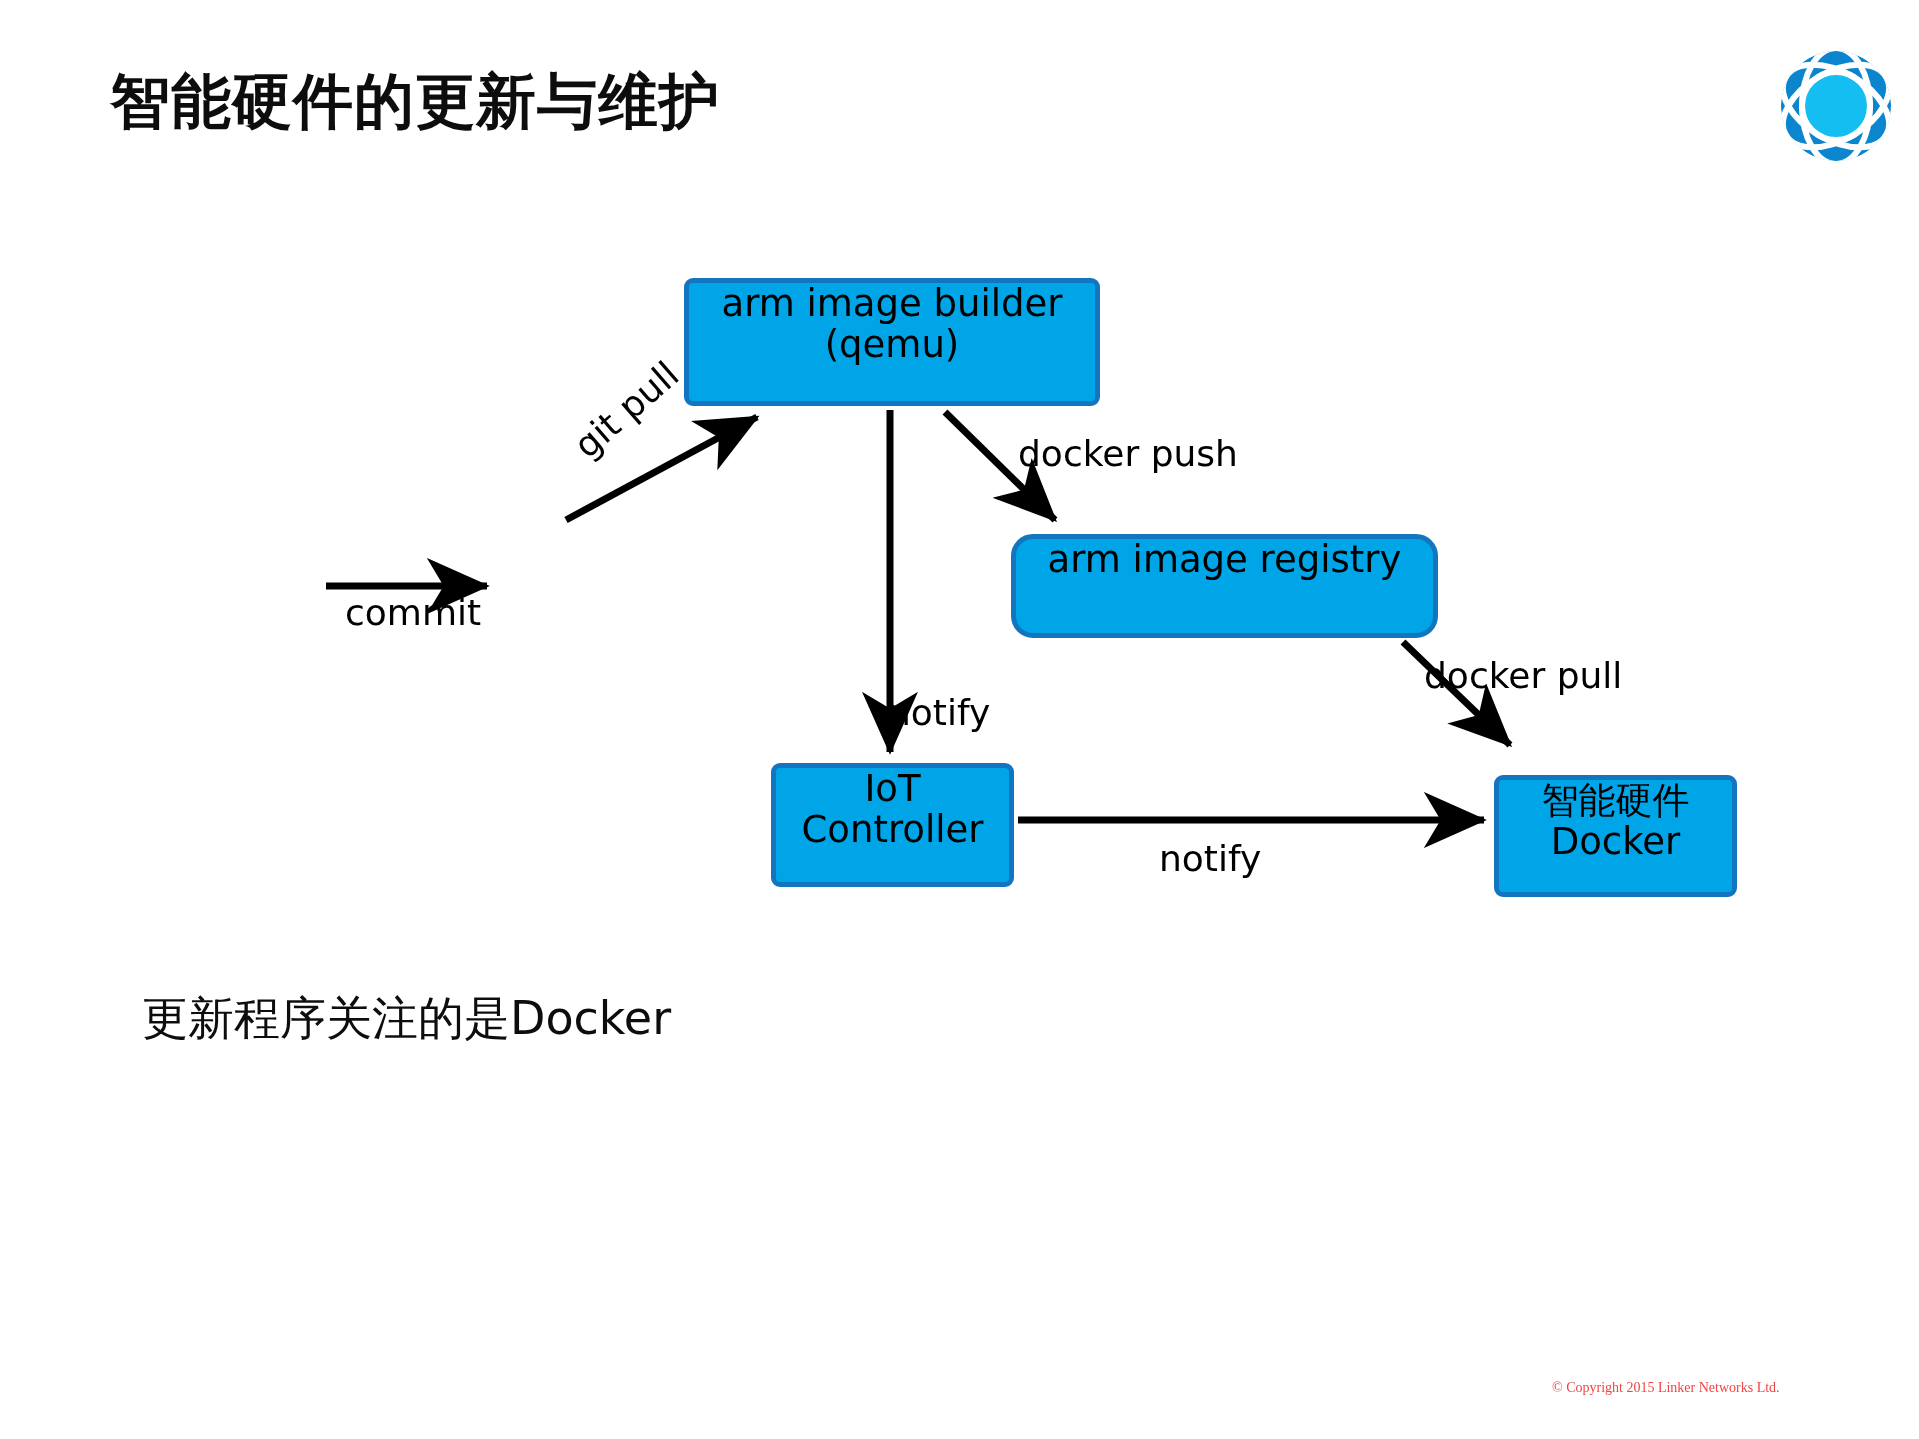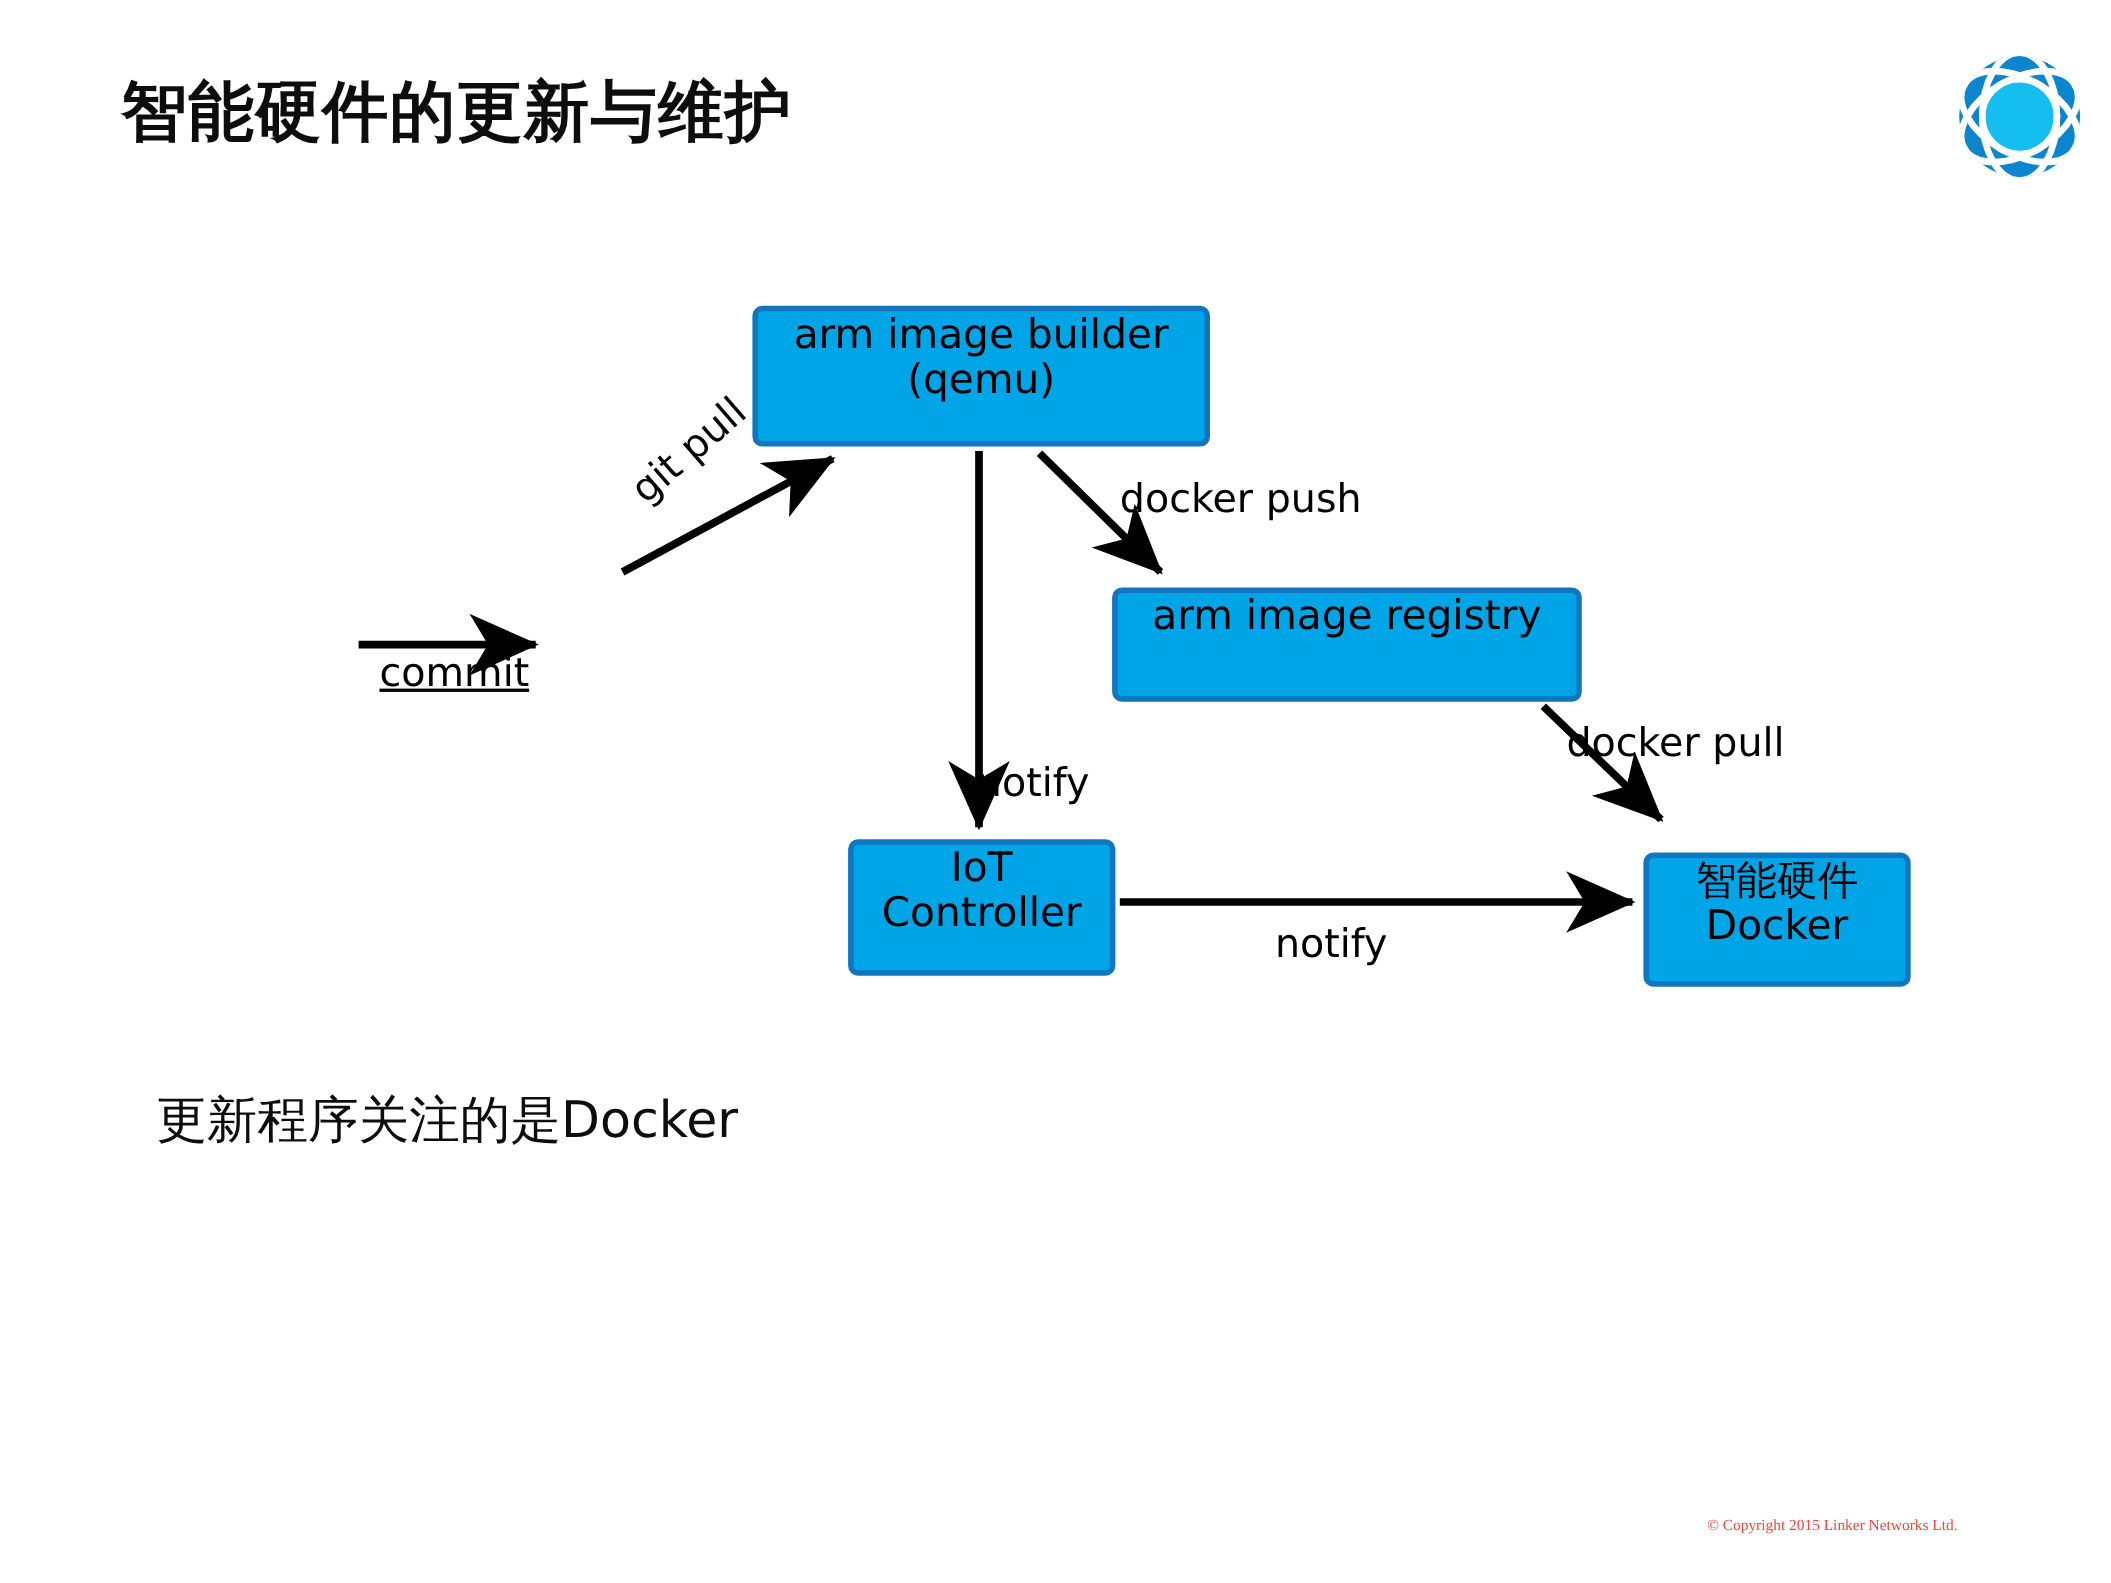--- a/index.html
+++ b/index.html
@@ -68,34 +68,34 @@
     font-family: "DejaVu Sans", "Liberation Sans", sans-serif;
   }
   .node-label {
     display: block;
     white-space: pre-line;
   }
 
   #node-arm-image-builder { left: 684px; top: 278px; width: 416px; height: 128px; font-size: 37px; }
   #node-developer        { left: 144px; top: 524px; width: 180px; height: 124px; font-size: 37px; }
   #node-git-server       { left: 497px; top: 526px; width: 180px; height: 122px; font-size: 37px; }
-  #node-arm-registry     { left: 1011px; top: 534px; width: 427px; height: 104px; font-size: 37px; }
+  #node-arm-registry     { left: 1011px; top: 534px; width: 427px; height: 104px; font-size: 37px; border-radius: 22px; }
   #node-iot-controller   { left: 771px; top: 763px; width: 243px; height: 124px; font-size: 37px; }
   #node-device-docker    { left: 1494px; top: 775px; width: 243px; height: 122px; font-size: 37px; }
 
   
   .edge-label {
     position: absolute;
     font-size: 36px;
     color: #000000;
     white-space: nowrap;
     font-family: "DejaVu Sans", "Liberation Sans", sans-serif;
   }
   #label-git-pull   { left: 566px; top: 435px; transform: rotate(-41deg); transform-origin: left top; }
-  #label-commit     { left: 345px; top: 592px; text-decoration: underline; }
+  #label-commit     { left: 345px; top: 592px; }
   #label-docker-push{ left: 1018px; top: 433px; }
   #label-docker-pull{ left: 1424px; top: 655px; }
   #label-notify-1   { left: 888px; top: 692px; }
   #label-notify-2   { left: 1159px; top: 838px; }
 
   
   #caption {
     position: absolute;
     left: 142px;
     top: 988px;

